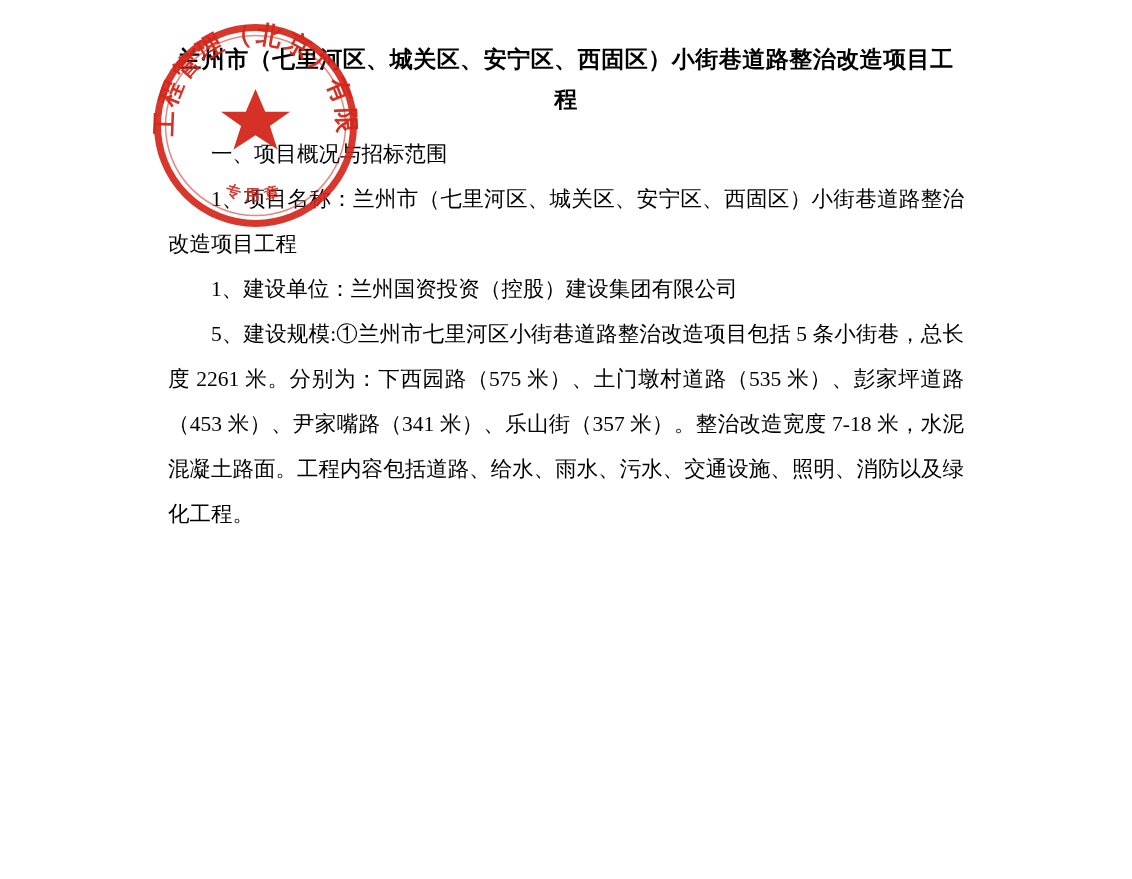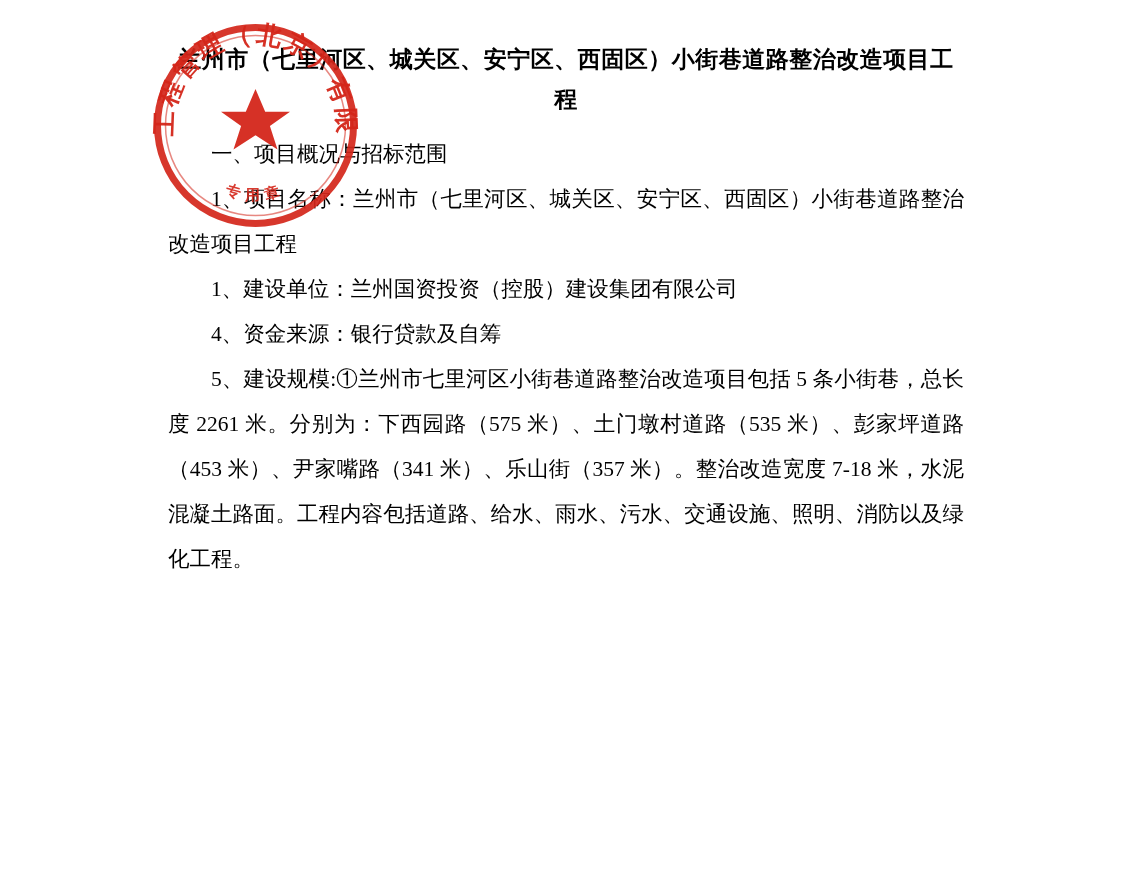--- a/index.html
+++ b/index.html
@@ -84,21 +84,20 @@
 
   <h1 class="doc-title">
     <span>兰州市（七里河区、城关区、安宁区、西固区）小街巷道路整治改造项目工程</span>
   </h1>
 
 
   <p class="section-heading">一、项目概况与招标范围</p>
 
   <p class="item">1、项目名称：兰州市（七里河区、城关区、安宁区、西固区）小街巷道路整治改造项目工程</p>
   <p class="item">1、建设单位：兰州国资投资（控股）建设集团有限公司</p>
-  <p class="item">4、资金来源：银行贷款及自筹</p>
   <p class="item">5、建设规模:①兰州市七里河区小街巷道路整治改造项目包括 5 条小街巷，总长度 2261 米。分别为：下西园路（575 米）、土门墩村道路（535 米）、彭家坪道路（453 米）、尹家嘴路（341 米）、乐山街（357 米）。整治改造宽度 7-18 米，水泥混凝土路面。工程内容包括道路、给水、雨水、污水、交通设施、照明、消防以及绿化工程。</p>
 
   <div class="seal">
     <svg width="215" height="215" viewBox="0 0 215 215" xmlns="http://www.w3.org/2000/svg" aria-hidden="true">
       <defs>
         <path id="sealArc" d="M 25,107.5 A 82.5,82.5 0 1 1 190,107.5"></path>
         <path id="sealArcBottom" d="M 33,107.5 A 74.5,74.5 0 0 0 182,107.5"></path>
       </defs>
       <circle cx="107.5" cy="107.5" r="98" fill="none" stroke="#d4261a" stroke-width="7" opacity="0.92"></circle>
       <circle cx="107.5" cy="107.5" r="90" fill="none" stroke="#d4261a" stroke-width="1.5" opacity="0.55"></circle>

